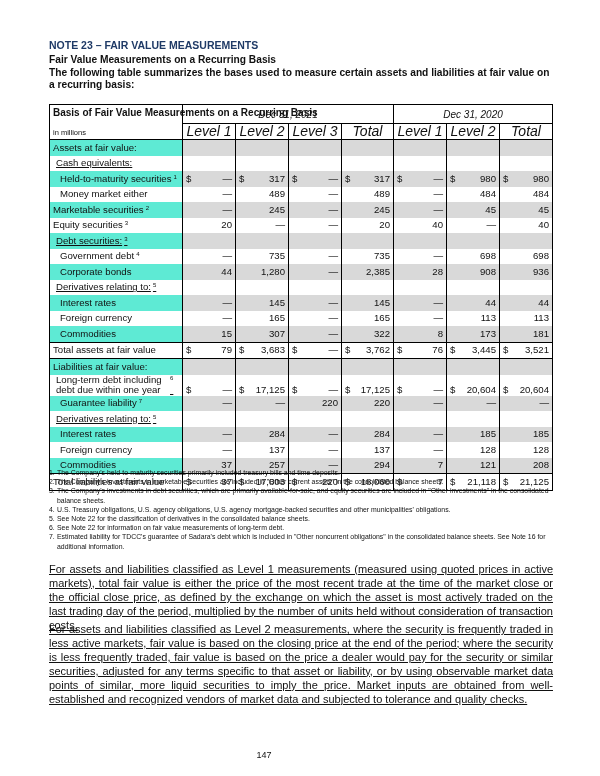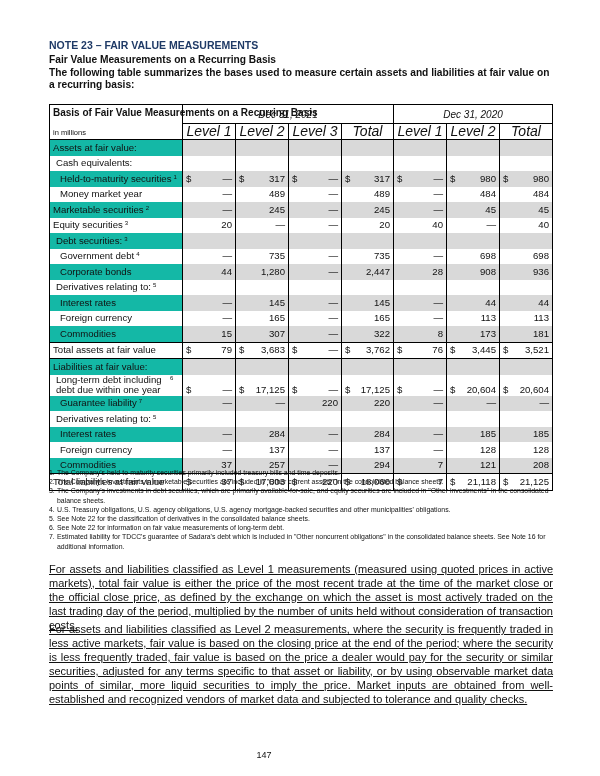--- a/index.html
+++ b/index.html
@@ -5,30 +5,30 @@
   html, body { margin: 0; padding: 0; background: #ffffff; }
   body { width: 600px; height: 776px; position: relative; font-family: "Liberation Sans", sans-serif; color: #111; overflow: hidden; }
   .note-title { position: absolute; left: 49px; top: 39px; font-size: 10.5px; font-weight: bold; color: #1f3a66; letter-spacing: 0; }
   .subhead { position: absolute; left: 49px; top: 54px; font-size: 10.2px; font-weight: bold; }
   .intro { position: absolute; left: 49px; top: 67px; width: 504px; font-size: 10.2px; line-height: 12px; font-weight: bold; }
   table.fv { position: absolute; left: 49px; top: 104px; width: 503px; border-collapse: collapse; font-size: 9.6px; table-layout: fixed; }
   table.fv td { padding: 0 3px; height: 15.5px; line-height: 12px; white-space: nowrap; overflow: visible; }
   .c-label { width: 132px; }
   .c-num { border-left: 1.3px solid #000; }
   table.fv .shade td { background: #d9d9d9; }
-  table.fv .shade td.c-label { background: #14b8a6; }
+  table.fv .shade td.c-label { background: #5eead4; }
   .hdr-top td { height: 42px; vertical-align: bottom; border-top: 1.5px solid #000; }
   .hdr-top .basis { font-weight: bold; font-size: 10px; line-height: 11px; vertical-align: top; padding-top: 2px; }
   .period { text-align: center; font-style: italic; font-size: 10px; padding-bottom: 2px !important; }
   .hdr-lvl td { border-bottom: 1.5px solid #000; height: 15px; margin-left: 34px; }
   .hdr-lvl .lvl { text-align: center; font-style: italic; font-size: 14px; border-top: 1.3px solid #000; }
   .hdr-lvl .units { font-size: 7.5px; vertical-align: bottom; }
   .cell { display: flex; justify-content: space-between; }
   .cell .val { margin-left: auto; text-align: right; }
-  .indent1 { padding-left: 6px !important; }
+  .indent1 { padding-left: 6px !important; text-decoration: underline; }
   .indent2 { padding-left: 10px !important; }
   .total td { border-top: 1.5px solid #000; border-bottom: 1.5px solid #000; }
   table.fv tr td:last-child { border-right: 1.5px solid #000; }
   table.fv tr td:first-child { border-left: 1.5px solid #000; }
   .tall td { height: 27px; vertical-align: bottom; padding-bottom: 2px; }
   .tall .c-label { line-height: 10.5px; }
   sup { font-size: 6px; vertical-align: top; position: relative; top: -2px; margin-left: 2px; }
   .footnotes { position: absolute; left: 49px; top: 468px; width: 504px; font-size: 6.9px; line-height: 9.2px; }
   .footnotes .fn { display: flex; }
   .footnotes .fn .num { width: 8px; flex: none; }
@@ -186,21 +186,21 @@
           </div>
         </td>
         <td class="c-num">
           <div class="cell">
             <span>$</span>
             <span class="val">980</span>
           </div>
         </td>
       </tr>
       <tr>
-        <td class="c-label indent2"><span>Money market year</span></td>
+        <td class="c-label indent2"><span>Money market either</span></td>
         <td class="c-num">
           <div class="cell">
             <span class="val">—</span>
           </div>
         </td>
         <td class="c-num">
           <div class="cell">
             <span class="val">489</span>
           </div>
         </td>
@@ -394,21 +394,21 @@
             <span class="val">1,280</span>
           </div>
         </td>
         <td class="c-num">
           <div class="cell">
             <span class="val">—</span>
           </div>
         </td>
         <td class="c-num">
           <div class="cell">
-            <span class="val">2,447</span>
+            <span class="val">2,385</span>
           </div>
         </td>
         <td class="c-num">
           <div class="cell">
             <span class="val">28</span>
           </div>
         </td>
         <td class="c-num">
           <div class="cell">
             <span class="val">908</span>

